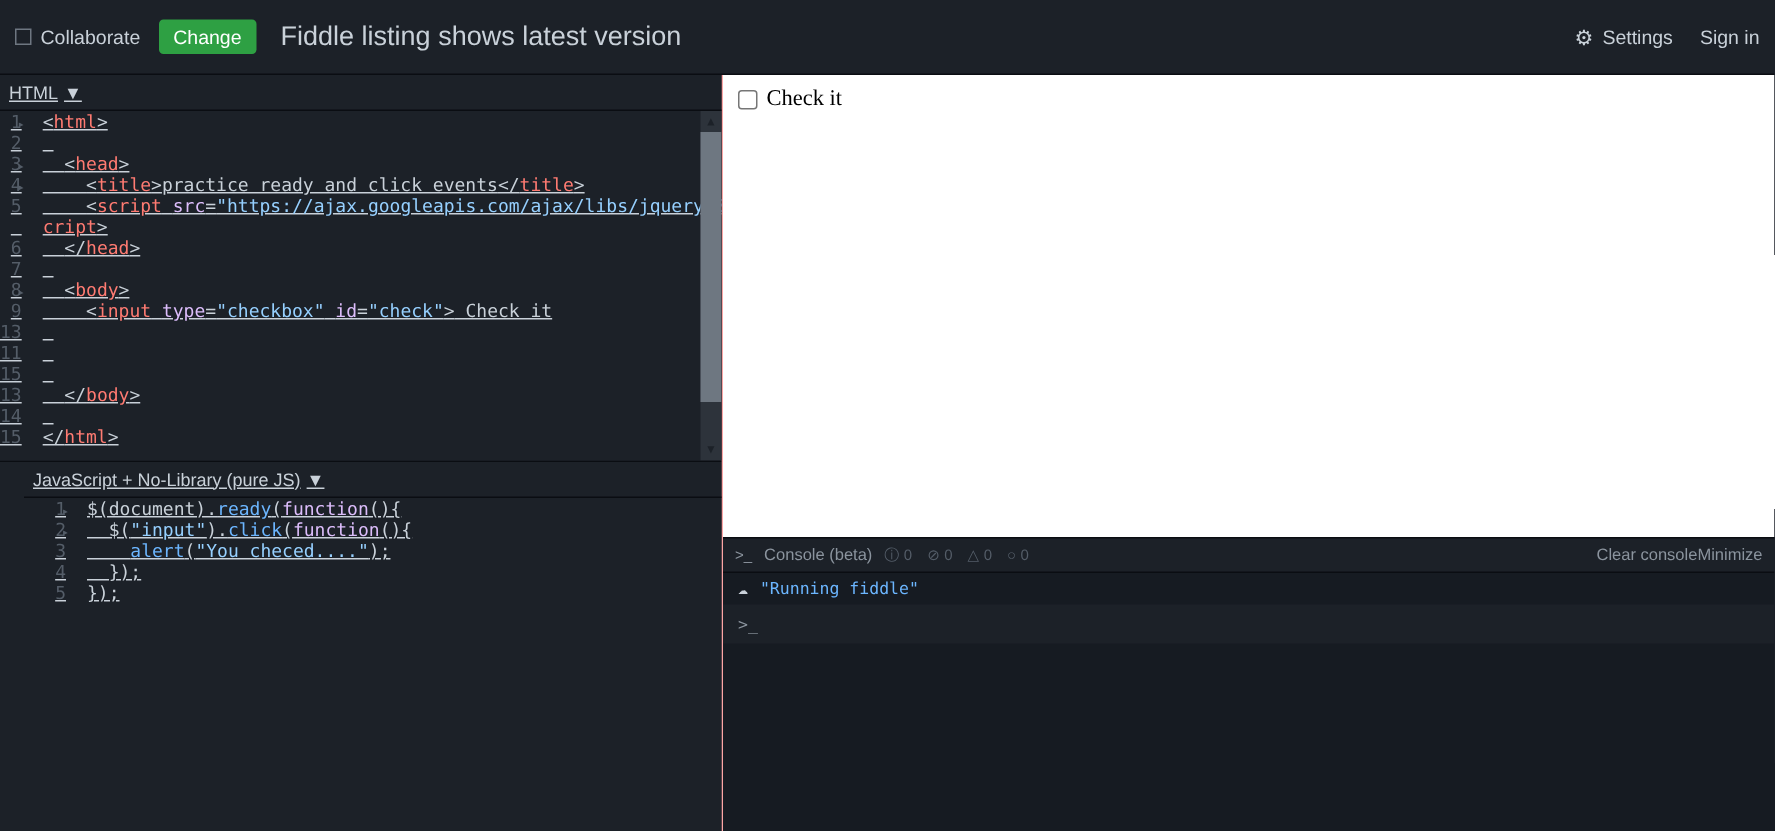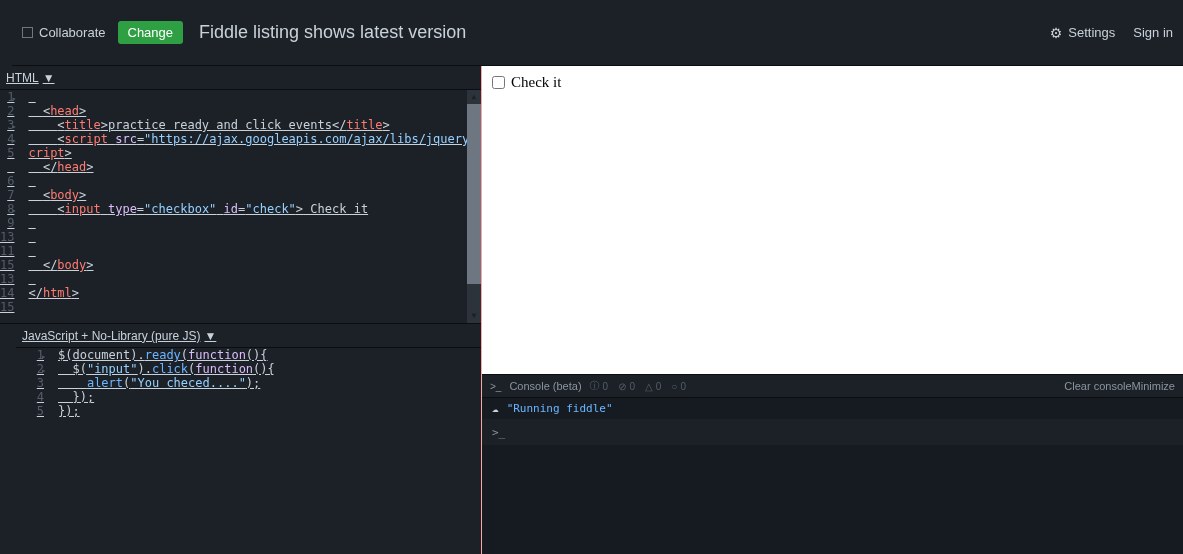--- a/index.html
+++ b/index.html
@@ -1,17 +1,17 @@
 <!DOCTYPE html>
 <html><head>
 <meta charset="utf-8">
 <style>
 * { margin: 0; padding: 0; box-sizing: border-box; }
 body { font-family: -apple-system, BlinkMacSystemFont, "Segoe UI", Arial, sans-serif; background: #1c2128; color: #c9d1d9; width: 1183px; height: 554px; overflow: hidden; }
-.topbar { height: 66px; background: #1c2128; display: flex; align-items: center; padding: 0 10px; border-bottom: 1px solid #0a0d12; margin-left: 12px; }
+.topbar { height: 50px; background: #1c2128; display: flex; align-items: center; padding: 0 10px; border-bottom: 1px solid #0a0d12; }
 .topbar-left { display: flex; align-items: center; gap: 12px; flex: 1; }
 .collab { display: flex; align-items: center; gap: 6px; font-size: 13px; color: #c9d1d9; cursor: pointer; }
 .collab-box { width: 11px; height: 11px; border: 1px solid #6e7781; }
 .change-btn { background: #2ea043; color: #fff; font-size: 13px; padding: 4px 10px; border: none; border-radius: 3px; cursor: pointer; }
 .status-text { font-size: 18px; color: #c9d1d9; margin-left: 4px; }
 .topbar-right { display: flex; align-items: center; gap: 18px; font-size: 13px; }
 .settings-link { display: flex; align-items: center; gap: 6px; cursor: pointer; }
 .sliders-icon { font-size: 14px; }
 .signin { cursor: pointer; }
 .main { display: flex; height: 504px; }
@@ -97,20 +97,21 @@
               <div class="ln">8<span class="fold">▸</span></div>
               <div class="ln">9</div>
               <div class="ln">13</div>
               <div class="ln">11</div>
               <div class="ln">15</div>
               <div class="ln">13</div>
               <div class="ln">14</div>
               <div class="ln">15</div>
             </div>
           <div class="code" id="html-code">
+              <div class="line"><span class="t-pun">&lt;</span><span class="t-tag">html</span><span class="t-pun">&gt;</span></div>
               <div class="line">&nbsp;</div>
               <div class="line"><span class="t-plain">  </span><span class="t-pun">&lt;</span><span class="t-tag">head</span><span class="t-pun">&gt;</span></div>
               <div class="line"><span class="t-plain">    </span><span class="t-pun">&lt;</span><span class="t-tag">title</span><span class="t-pun">&gt;</span><span class="t-plain">practice ready and click events</span><span class="t-pun">&lt;/</span><span class="t-tag">title</span><span class="t-pun">&gt;</span></div>
               <div class="line"><span class="t-plain">    </span><span class="t-pun">&lt;</span><span class="t-tag">script</span><span class="t-plain"> </span><span class="t-attr">src</span><span class="t-pun">=</span><span class="t-str">"https://ajax.googleapis.com/ajax/libs/jquery/3.5.1/jquery.min.js"</span></div>
               <div class="line"><span class="t-tag">cript</span><span class="t-pun">&gt;</span></div>
               <div class="line"><span class="t-plain">  </span><span class="t-pun">&lt;/</span><span class="t-tag">head</span><span class="t-pun">&gt;</span></div>
               <div class="line">&nbsp;</div>
               <div class="line"><span class="t-plain">  </span><span class="t-pun">&lt;</span><span class="t-tag">body</span><span class="t-pun">&gt;</span></div>
               <div class="line"><span class="t-plain">    </span><span class="t-pun">&lt;</span><span class="t-tag">input</span><span class="t-plain"> </span><span class="t-attr">type</span><span class="t-pun">=</span><span class="t-str">"checkbox"</span><span class="t-plain"> </span><span class="t-attr">id</span><span class="t-pun">=</span><span class="t-str">"check"</span><span class="t-pun">&gt;</span><span class="t-plain"> Check it</span></div>
               <div class="line">&nbsp;</div>

